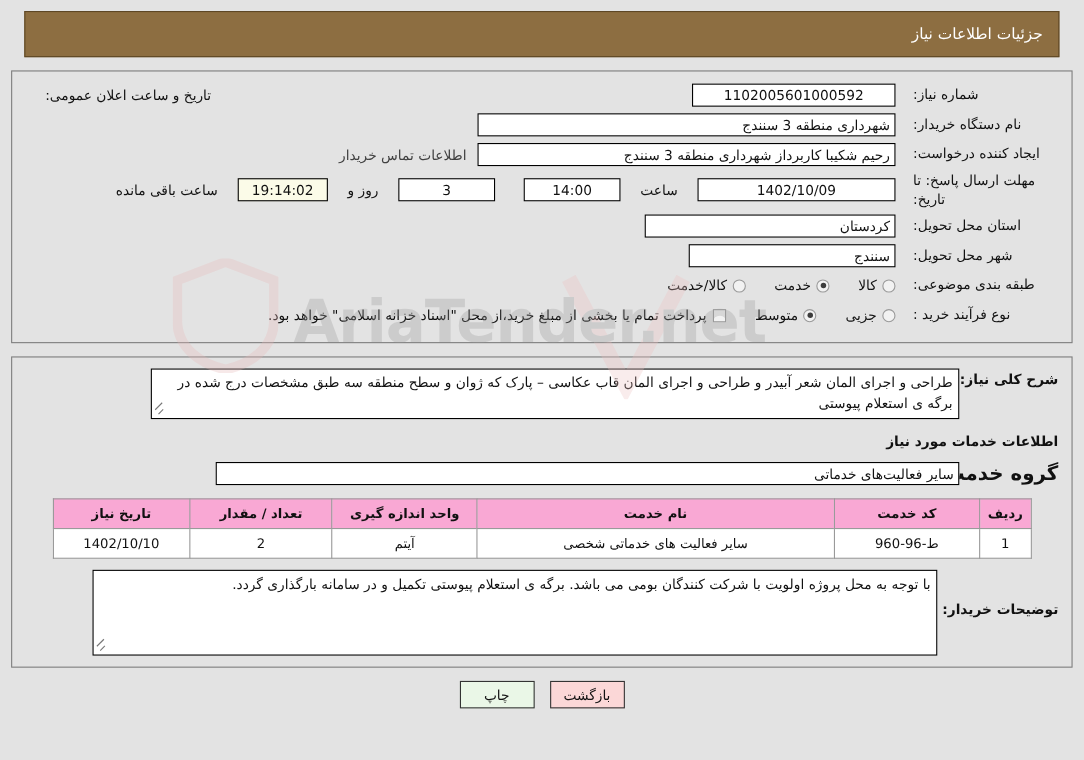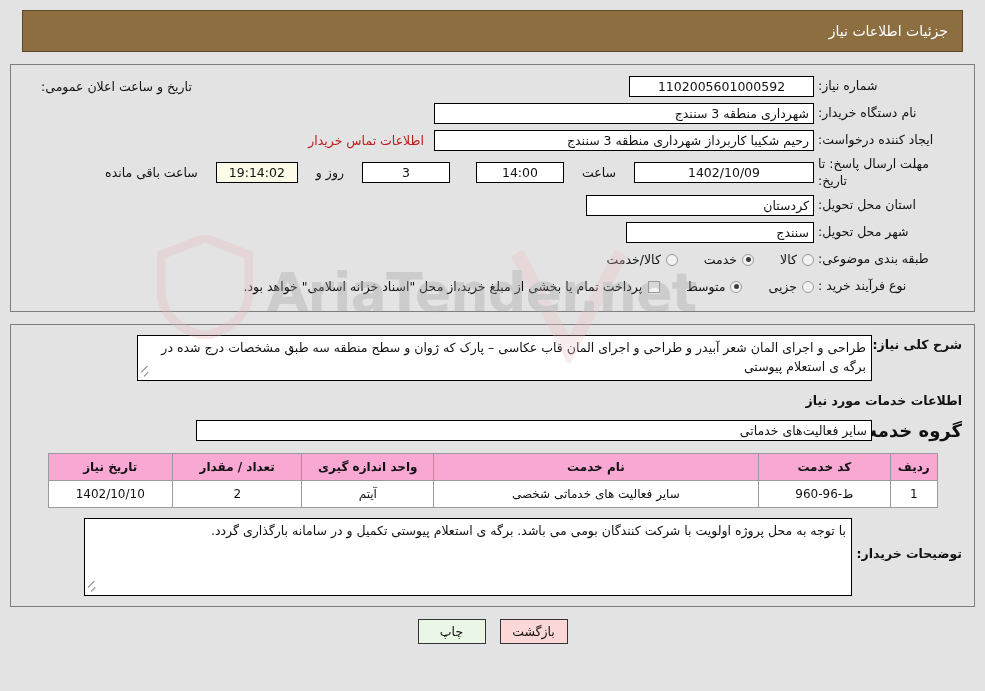--- a/index.html
+++ b/index.html
@@ -52,21 +52,21 @@
     display: flex;
     align-items: center;
     justify-content: flex-start;
     margin-bottom: 5px;
     min-height: 22px;
   }
   .lbl {
     text-align: left;
     font-size: 12.5px;
     white-space: nowrap;
-    padding-left: 4px;
+    padding-left: 16px;
     box-sizing: border-box;
     color: #111;
     line-height: 1.35;
   }
   .lbl.w-right { width: 148px; }
 
   .fld {
     background: #ffffff;
     border: 1px solid #000000;
     height: 21px;
@@ -98,21 +98,21 @@
   .w-pubdate   { width: 180px; }
 
   .inline-label {
     font-size: 12.5px;
     padding: 0 18px;
     white-space: nowrap;
     color: #111;
   }
 
   .contact-link {
-    color: #b91c1c;
+    color: #404040;
     font-size: 12.5px;
     text-decoration: none;
     white-space: nowrap;
     padding-right: 10px;
     cursor: pointer;
   }
 
   
   .radio-group { display: flex; align-items: center; gap: 0; }
   .radio-item {

